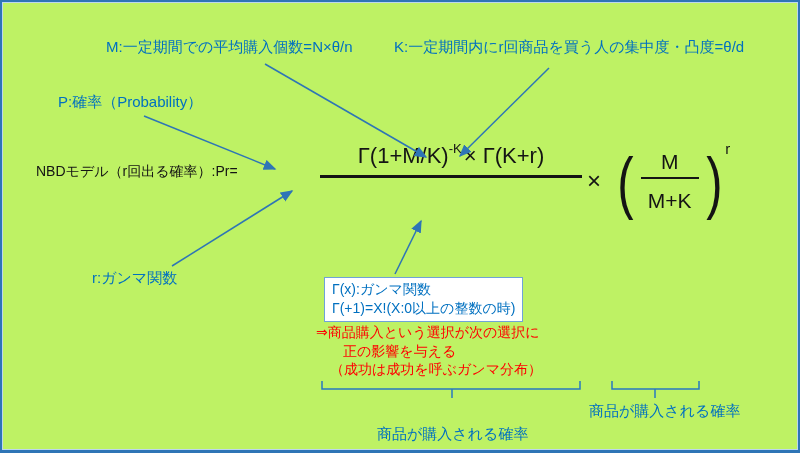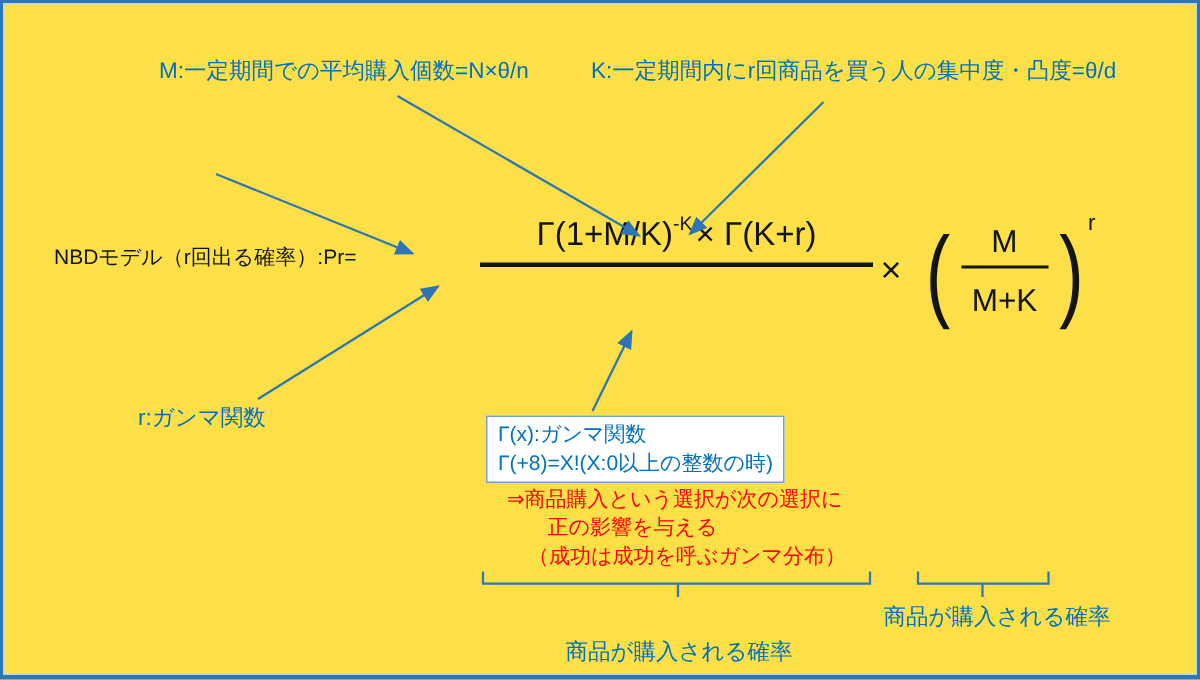--- a/index.html
+++ b/index.html
@@ -3,21 +3,21 @@
 <meta charset="utf-8">
 <style>
   * { margin:0; padding:0; box-sizing:border-box; }
   body {
     font-family: "Liberation Sans", "DejaVu Sans", sans-serif;
     background:#fff;
   }
   .slide {
     position:relative;
     width:800px; height:453px;
-    background:#fde047;
+    background:#bef264;
     border:2px solid #2E75B6;
     border-bottom-width:3px;
     box-shadow: inset 0 0 0 1px #BDD7EE;
     overflow:hidden;
   }
   .abs { position:absolute; white-space:nowrap; }
   .blue { color:#0070C0; }
   .black { color:#141414; }
   .red { color:#FF0000; }
   .ann { font-size:15px; }
@@ -46,33 +46,34 @@
   
   .gamma-box {
     border:1.5px solid #6FA3D8;
     padding:2px 7px 3px 7px;
     font-size:14px; line-height:19px;
     background:#fff;
   }
 
   .red-note { font-size:14px; line-height:19px; }
   .red-note .indent1 { padding-left:27px; }
-  .red-note .indent2 { padding-left:14px; }
+  .red-note .indent2 { padding-left:14px;font-family:Liberation Mono, monospace; }
 
   .brace-label { font-size:15px; }
 
   svg.overlay { position:absolute; left:0; top:0; pointer-events:none; }
 </style>
 </head>
 <body>
 
 <div class="slide">
 
   <div class="abs ann blue" style="left:104px; top:36px;">M:一定期間での平均購入個数=N×θ/n</div>
   <div class="abs ann blue" style="left:392px; top:36px;">K:一定期間内にr回商品を買う人の集中度・凸度=θ/d</div>
+  <div class="abs ann blue" style="left:56px; top:91px;">P:確率（Probability）</div>
   <div class="abs ann blue" style="left:90px; top:267px;">r:ガンマ関数</div>
 
   <div class="abs lhs black" style="left:34px; top:161px;">NBDモデル（r回出る確率）:Pr=</div>
 
   <div class="abs frac black" style="left:318px; top:141px; width:262px;">
     <div class="frac-num">
       <span>Γ(1+M/K)</span><sup>-K</sup><span>× Γ(K+r)</span>
     </div>
     <div class="frac-bar"></div>
   </div>
@@ -85,24 +86,24 @@
       <span class="mini-top" style="display:block;">M</span>
       <span class="mini-bar" style="display:block;"></span>
       <span class="mini-bot" style="display:block;">M+K</span>
     </span>
     <span class="paren">)</span>
     <span class="ratio-exp">r</span>
   </div>
 
   <div class="abs gamma-box blue" style="left:322px; top:275px;">
     <div>Γ(x):ガンマ関数</div>
-    <div>Γ(+8)=X!(X:0以上の整数の時)</div>
+    <div>Γ(+1)=X!(X:0以上の整数の時)</div>
   </div>
 
-  <div class="abs red-note red" style="left:314px; top:321px;margin-left:22px;">
+  <div class="abs red-note red" style="left:314px; top:321px;">
     <div>⇒商品購入という選択が次の選択に</div>
     <div class="indent1">正の影響を与える</div>
     <div class="indent2">（成功は成功を呼ぶガンマ分布）</div>
   </div>
 
   <div class="abs brace-label blue" style="left:375px; top:423px;">商品が購入される確率</div>
   <div class="abs brace-label blue" style="left:587px; top:400px;">商品が購入される確率</div>
 
   <svg class="overlay" width="800" height="453" viewBox="0 0 800 453">
     <defs>

